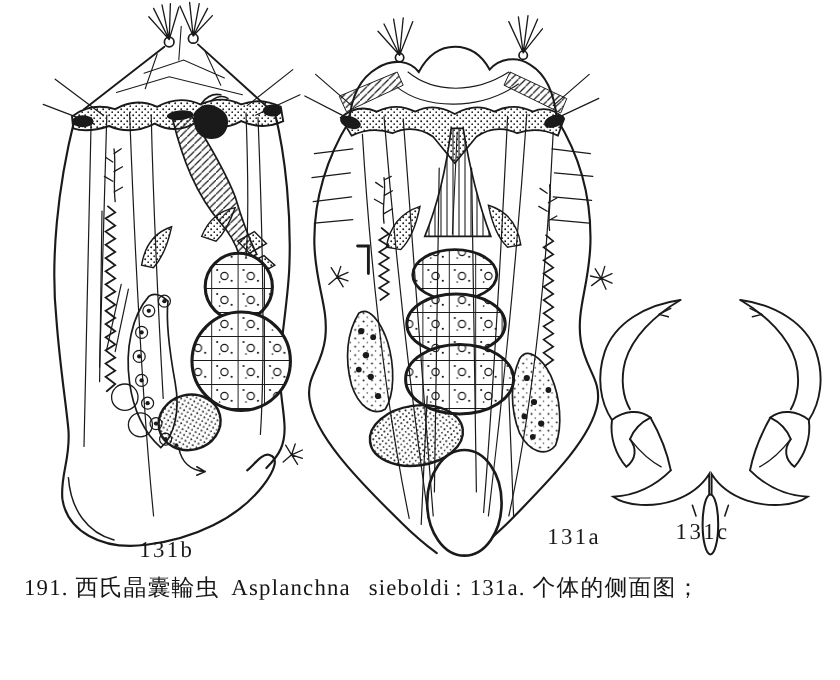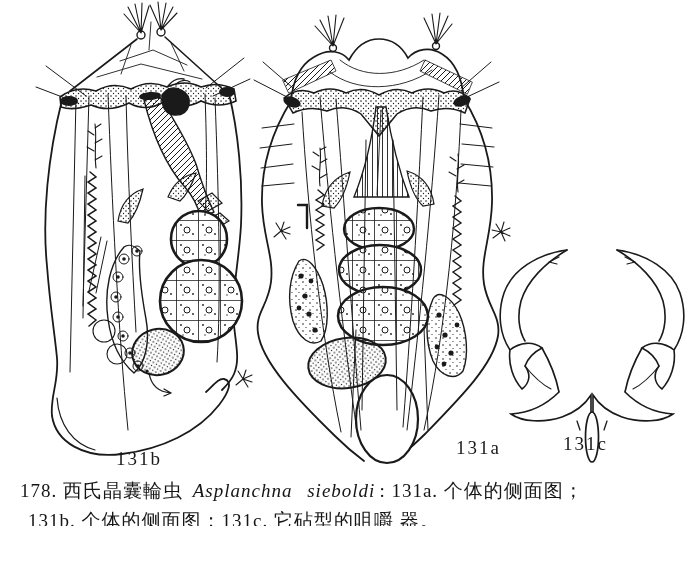--- a/index.html
+++ b/index.html
@@ -9,21 +9,21 @@
   }
   .art{position:absolute;left:0;top:0;}
   .panel-label{
     position:absolute;font-size:19px;letter-spacing:2px;color:#1a1a1a;
     font-family:"Liberation Serif","DejaVu Serif",serif;
   }
   .caption{
     position:absolute;left:20px;top:476px;width:665px;
     font-size:19px;line-height:30px;letter-spacing:1px;color:#161616;
   }
-  .caption .latin{font-style:italic;word-spacing:9px;padding:0 4px;}
+  .caption .latin{word-spacing:9px;padding:0 4px;}
   .cap-line2{margin-left:8px;}
 </style>
 </head>
 <body>
 
 <div class="page">
 
   <svg class="art" width="700" height="470" viewBox="0 0 700 470" xmlns="http://www.w3.org/2000/svg">
     <defs>
       <pattern id="patDense" width="5" height="5" patternUnits="userSpaceOnUse">
@@ -221,17 +221,16 @@
       <use href="#ramL" transform="translate(1184,0) scale(-1,1)"></use>
       <ellipse cx="592" cy="437" rx="6.5" ry="25" fill="#ffffff" stroke="#1a1a1a" stroke-width="1.7"></ellipse>
     </g>
   </svg>
 
   <div class="panel-label" style="left:116px;top:448px">131b</div>
   <div class="panel-label" style="left:456px;top:437px">131a</div>
   <div class="panel-label" style="left:563px;top:433px">131c</div>
 
   <div class="caption">
-    <div class="cap-line1"><span>178. 西氏晶囊輪虫 </span><span class="latin">Asplanchna sieboldi</span><span>: 131a. 个体的侧面图；</span></div>
-    <div class="cap-line2">131b. 个体的侧面图；131c. 它砧型的咀嚼 器。</div>
+    <div class="cap-line1"><span>191. 西氏晶囊輪虫 </span><span class="latin">Asplanchna sieboldi</span><span>: 131a. 个体的侧面图；</span></div>
   </div>
 
 </div>
 
 </body></html>

